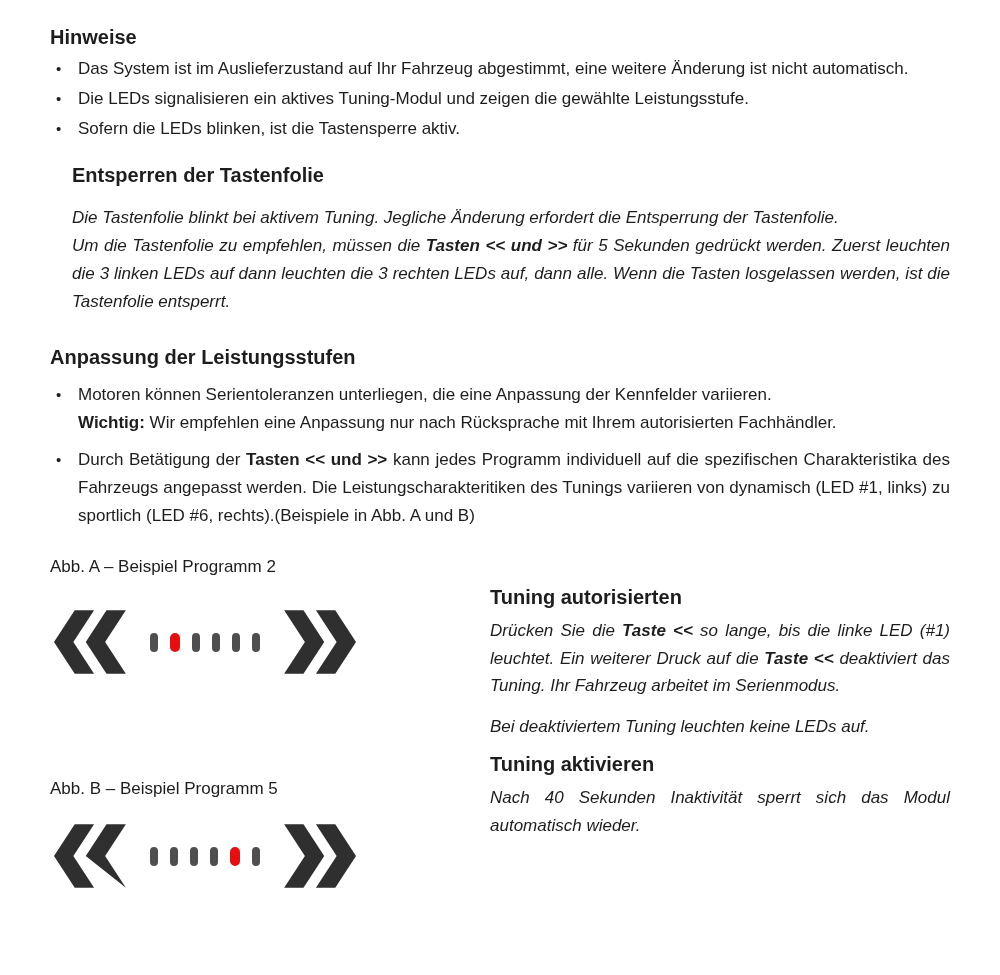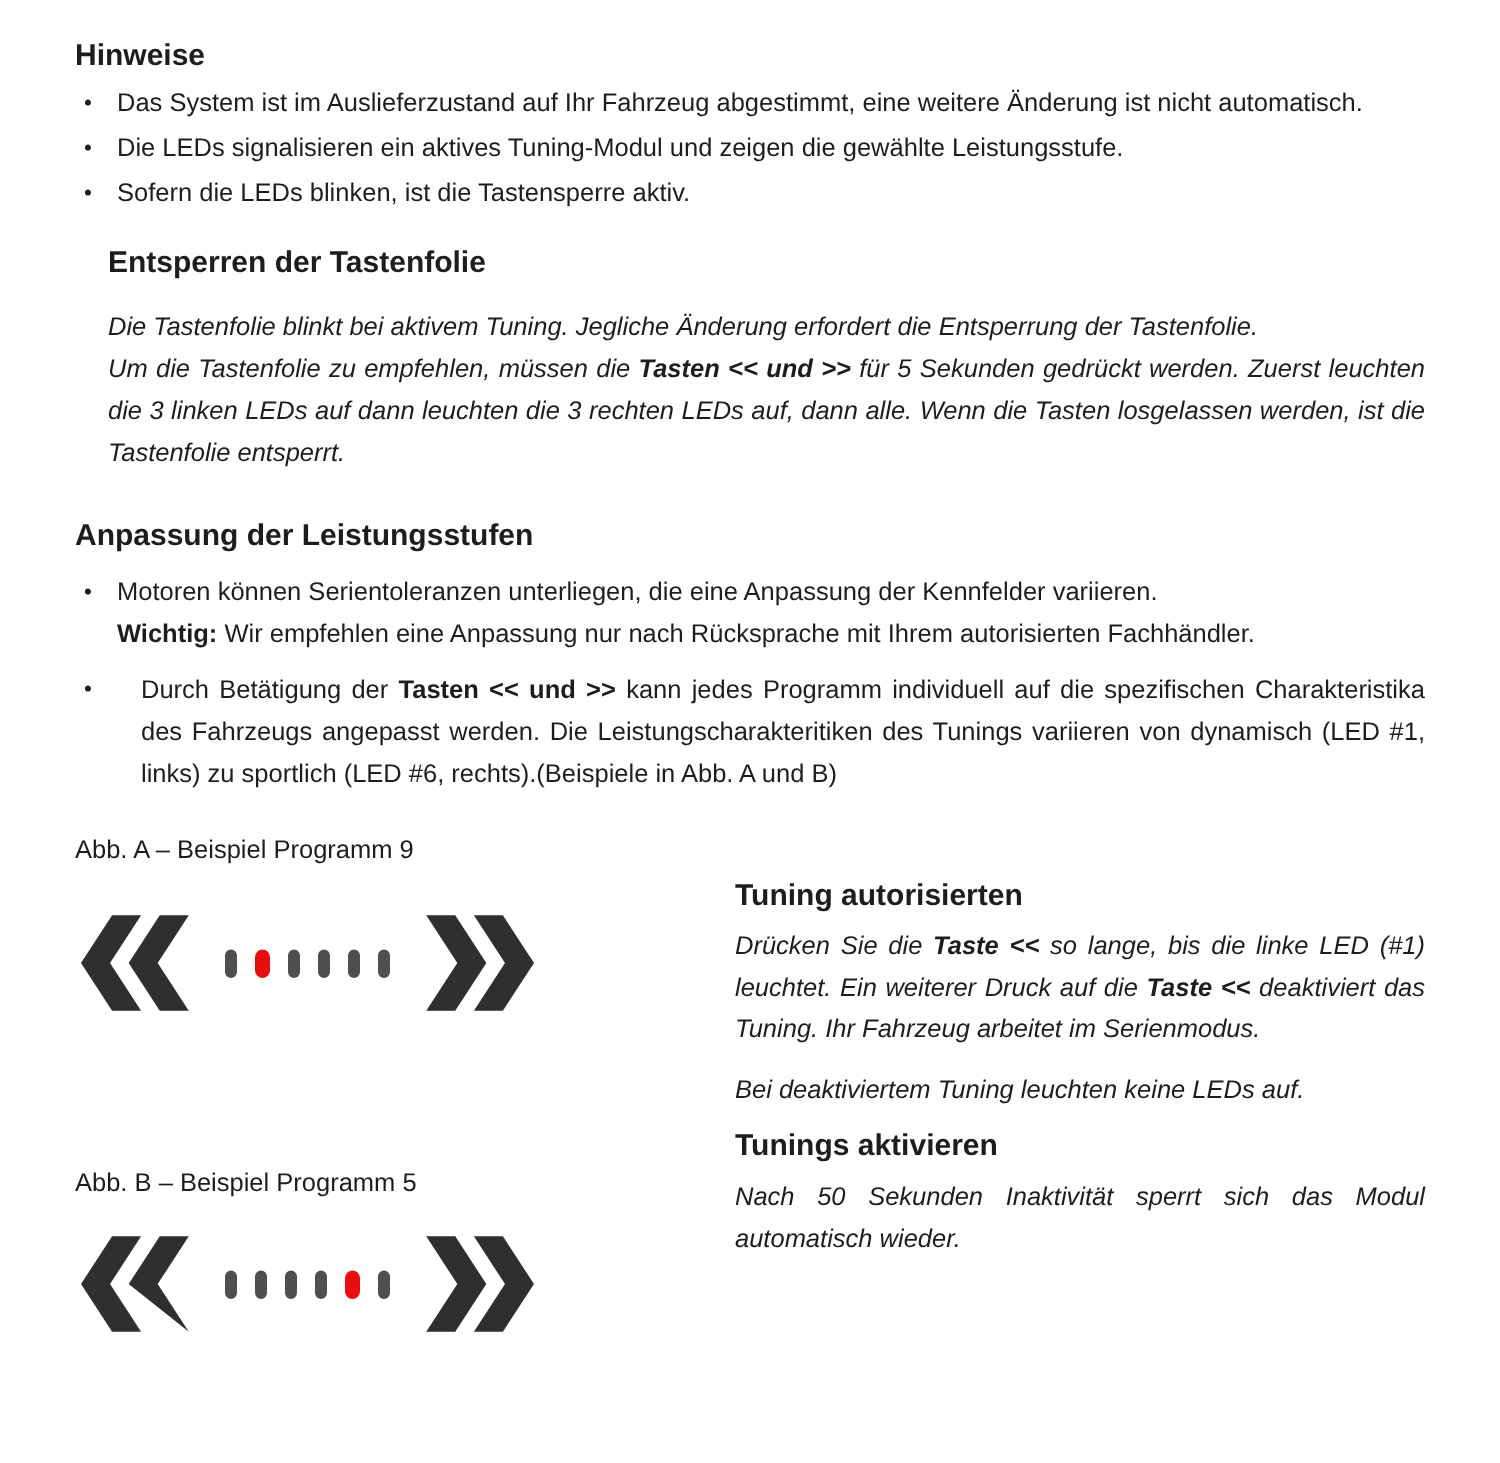--- a/index.html
+++ b/index.html
@@ -115,26 +115,26 @@
 
 <section class="sec-anpassung">
   <h3>Anpassung der Leistungsstufen</h3>
   <ul class="blist blist2">
     <li>
       <span class="marker">•</span>
       <span class="btext"><span>Motoren können Serientoleranzen unterliegen, die eine Anpassung der Kennfelder variieren.</span><br><b>Wichtig:</b><span> Wir empfehlen eine Anpassung nur nach Rücksprache mit Ihrem autorisierten Fachhändler.</span></span>
     </li>
     <li>
       <span class="marker">•</span>
-        <span class="btext just" style="margin-left:16px"><span>Durch Betätigung der </span><b>Tasten &lt;&lt; und &gt;&gt;</b><span> kann jedes Programm individuell auf die spezifischen Charakteristika des Fahrzeugs angepasst werden. Die Leistungscharakteritiken des Tunings variieren von dynamisch (LED #1, links) zu sportlich (LED #6, rechts).(Beispiele in Abb. A und B)</span></span>
+        <span class="btext just" style="margin-left:0"><span>Durch Betätigung der </span><b>Tasten &lt;&lt; und &gt;&gt;</b><span> kann jedes Programm individuell auf die spezifischen Charakteristika des Fahrzeugs angepasst werden. Die Leistungscharakteritiken des Tunings variieren von dynamisch (LED #1, links) zu sportlich (LED #6, rechts).(Beispiele in Abb. A und B)</span></span>
     </li>
   </ul>
 </section>
 
-<div class="caption-a">Abb. A – Beispiel Programm 9</div>
+<div class="caption-a">Abb. A – Beispiel Programm 2</div>
 
 <div class="columns">
   <div class="col-left">
 
     <div class="led-panel fig-a">
       <svg class="chevron" width="76" height="64" viewBox="0 0 110 92" aria-hidden="true">
         <polygon fill="currentColor" points="30,0 58,0 28,46 58,92 30,92 0,46"></polygon>
         <polygon fill="currentColor" points="76,0 104,0 74,46 104,92 76,92 46,46"></polygon>
       </svg>
       <span class="led-strip">
@@ -172,16 +172,16 @@
       </svg>
     </div>
 
   </div>
 
   <div class="col-right">
     <h3>Tuning autorisierten</h3>
     <p class="just"><span>Drücken Sie die </span><b>Taste &lt;&lt;</b><span> so lange, bis die linke LED (#1) leuchtet. Ein weiterer Druck auf die </span><b>Taste &lt;&lt;</b><span> deaktiviert das Tuning. Ihr Fahrzeug arbeitet im Serienmodus.</span></p>
     <p>Bei deaktiviertem Tuning leuchten keine LEDs auf.</p>
 
-    <h3>Tunings aktivieren</h3>
-    <p class="just">Nach 50 Sekunden Inaktivität sperrt sich das Modul automatisch wieder.</p>
+    <h3>Tuning aktivieren</h3>
+    <p class="just">Nach 40 Sekunden Inaktivität sperrt sich das Modul automatisch wieder.</p>
   </div>
 </div>
 
 </body></html>

